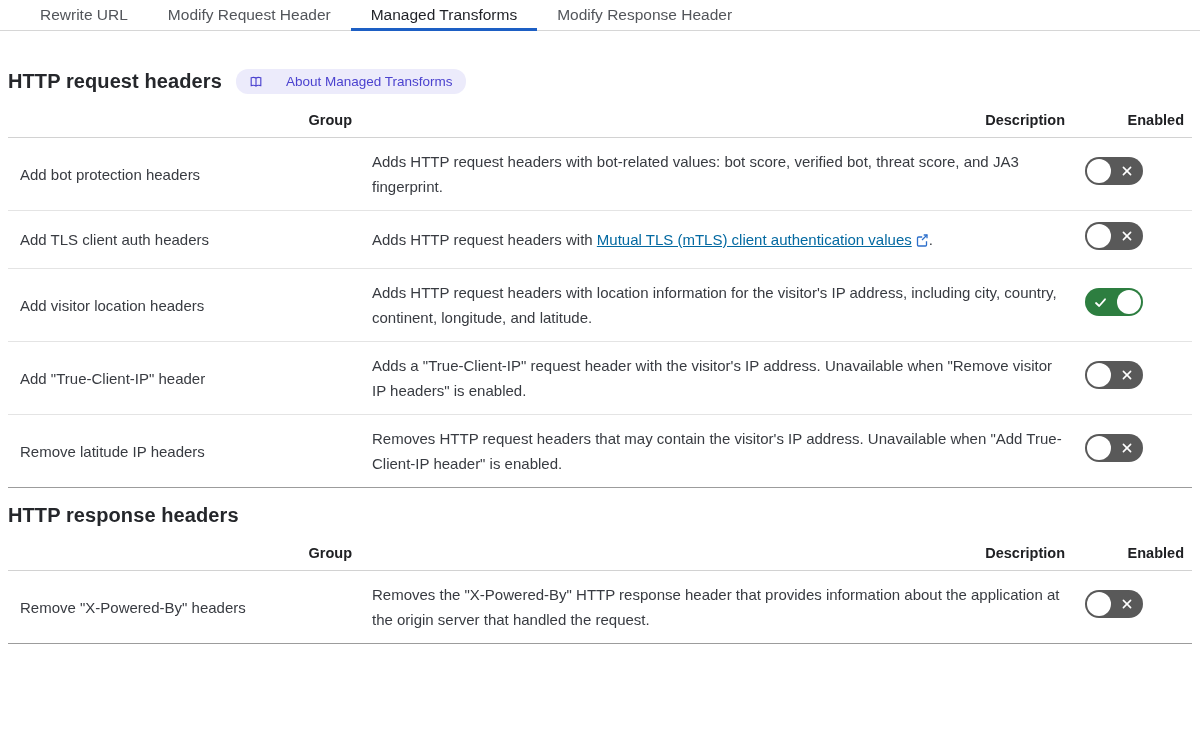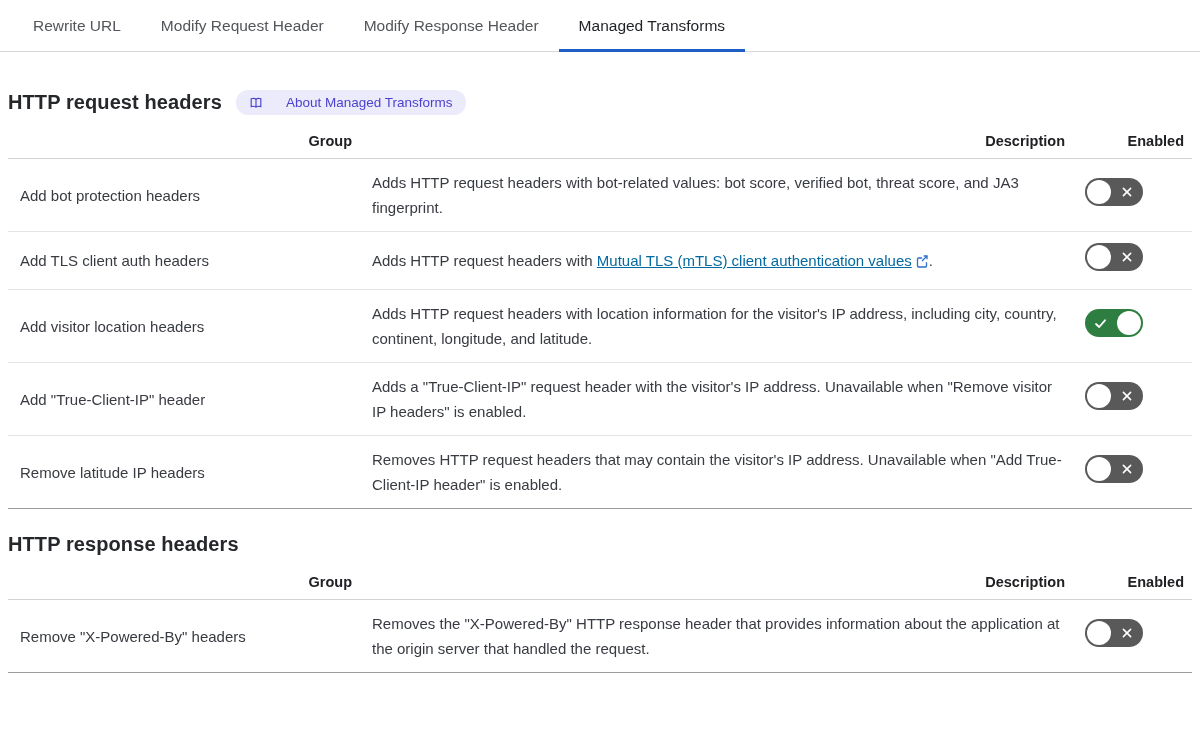--- a/index.html
+++ b/index.html
@@ -3,23 +3,23 @@
 <meta charset="utf-8">
 <style>
   * { box-sizing: border-box; margin: 0; padding: 0; }
   html, body { width: 1200px; height: 742px; background: #fff; overflow: hidden; }
   body { font-family: "Liberation Sans", sans-serif; color: #383b41; }
 
   
   .tabs {
     display: flex;
     align-items: stretch;
-    padding-left: 13px;
+    padding-left: 20px;
     border-bottom: 1px solid #d6d6d6;
-    height: 52px;
+    height: 31px;
   }
   .tab {
     display: flex;
     align-items: center;
     padding: 0 20px;
     font-size: 15.5px;
     color: #52555a;
     background: none;
     border: none;
     cursor: pointer;
@@ -106,40 +106,40 @@
     width: 24px; height: 24px;
     border-radius: 50%;
     background: #fff;
   }
   .toggle.off .knob { left: 2px; }
   .toggle.on  .knob { right: 2px; }
   .toggle svg { position: absolute; top: 8px; }
   .toggle .x-icon { right: 10px; }
   .toggle .check-icon { left: 9px; }
 
-  .second-section .section-head { margin-top: 24px; }
+  .second-section .section-head { margin-top: 16px; }
 </style>
 </head>
 <body>
 
 <nav class="tabs" id="tabs-bar">
   <button class="tab">
       <span>Rewrite URL</span>
     </button>
 
   <button class="tab">
       <span>Modify Request Header</span>
     </button>
 
+  <button class="tab active">
+      <span>Managed Transforms</span>
+    </button>
+
   <button class="tab">
       <span>Modify Response Header</span>
-    </button>
-
-  <button class="tab active">
-      <span>Managed Transforms</span>
     </button>
 </nav>
 
 <section class="first-section">
   <div class="section-head">
     <h2 class="section-title">HTTP request headers</h2>
     <button class="badge">
       <span>
         <svg width="14" height="14" viewBox="0 0 16 16" fill="none" stroke="#4b42cf" stroke-width="1.3">
           <path d="M8 3.5 C6.6 2.6 4.6 2.6 2.5 3.1 v9 c2.1-.5 4.1-.5 5.5.4 1.4-.9 3.4-.9 5.5-.4 v-9 C11.4 2.6 9.4 2.6 8 3.5 Z"></path>

